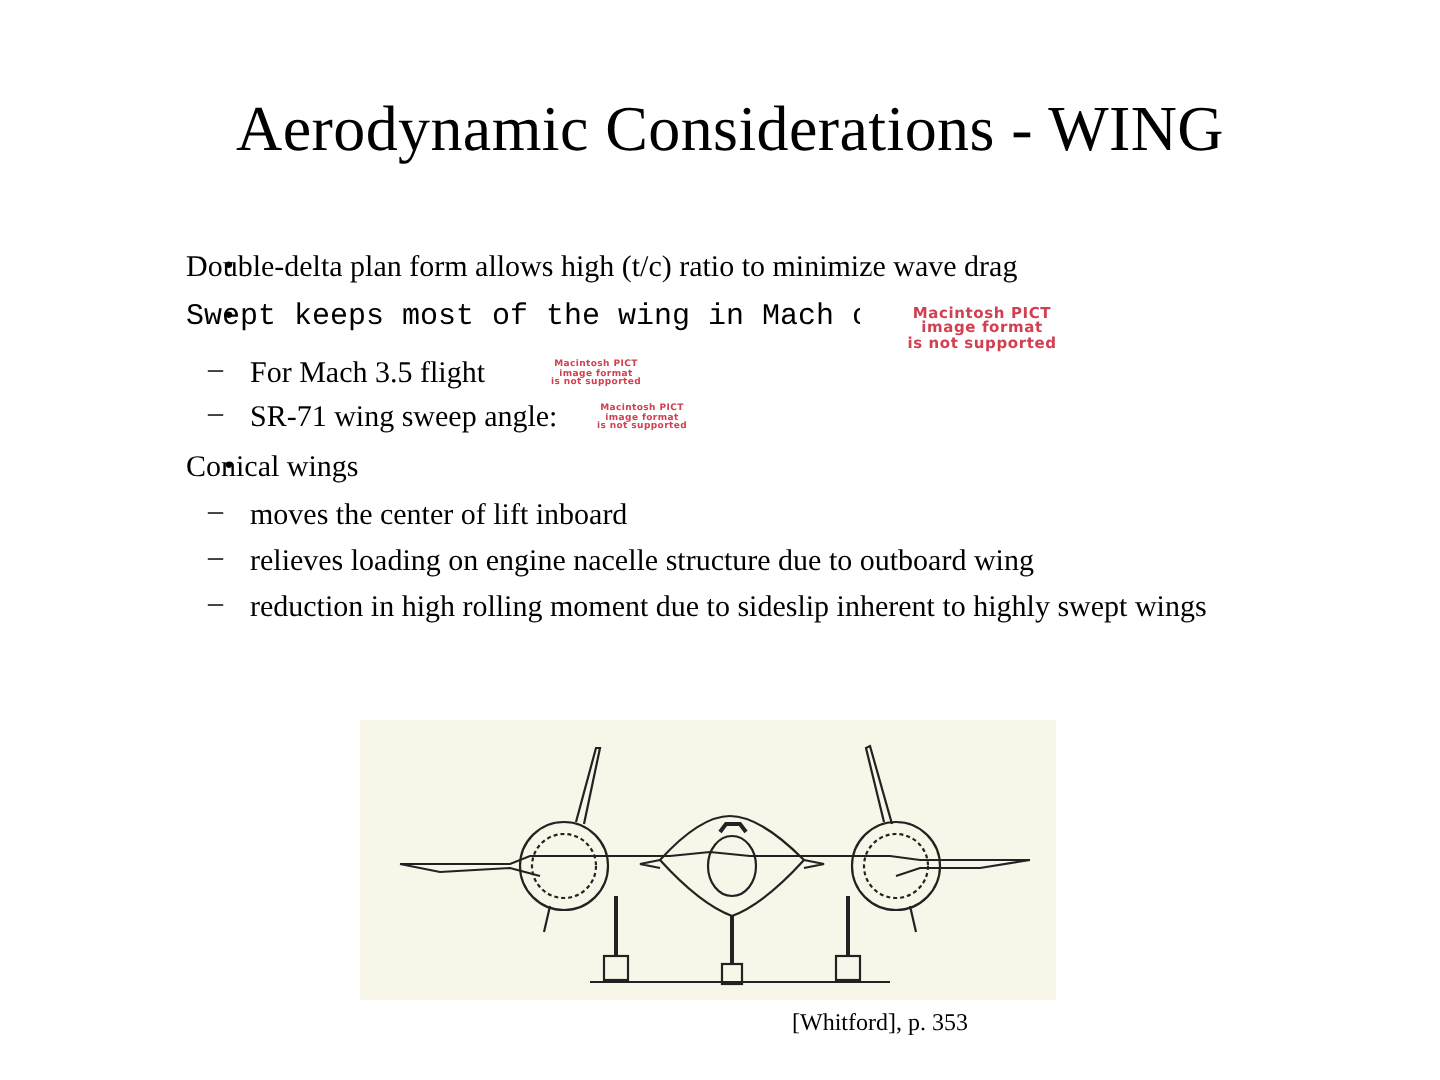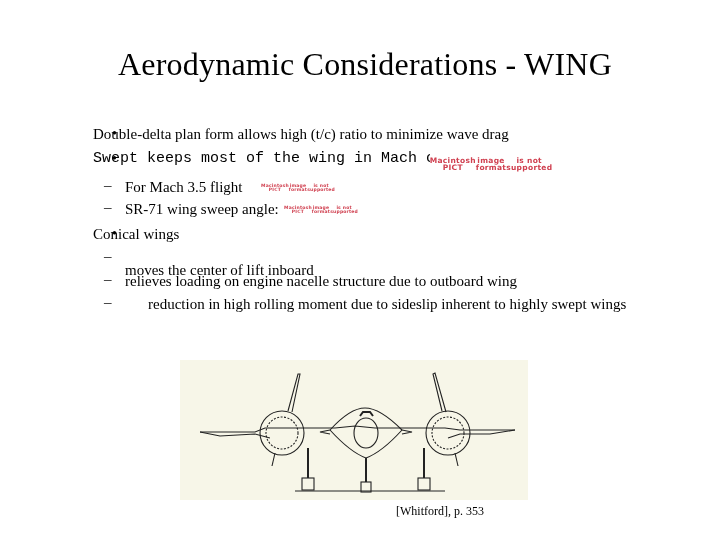--- a/index.html
+++ b/index.html
@@ -12,21 +12,21 @@
       font-size: 32px; line-height: 40px; letter-spacing: 0.2px;
     }
     .abs { position: absolute; white-space: nowrap; }
     .bullet { font-size: 14px; }
     .l1 { font-size: 15px; line-height: 24px; }
     .l2 { font-size: 15px; line-height: 20px; }
     .dash { font-size: 15px; }
     .pict {
       position: absolute; background: #fff; color: #d04050; text-align: center;
       font-family: "DejaVu Sans", sans-serif; font-weight: bold; line-height: 1.0;
-      display: flex; flex-direction: row; justify-content: center; align-items: center;
+      display: flex; flex-direction: column; justify-content: center; align-items: center;
     }
     .pict.big { font-size: 7.5px; letter-spacing: 0.3px; }
     .pict.small { font-size: 4.5px; letter-spacing: 0.2px; }
     .figure {
       position: absolute; left: 180px; top: 360px; width: 348px; height: 140px;
       background: #f7f6e8;
     }
     .caption { font-size: 12px; }
   </style>
 </head>
@@ -58,27 +58,27 @@
 <div class="pict small" style="left:291px; top:203px; width:60px; height:14px;">
   <span>Macintosh PICT</span>
   <span>image format</span>
   <span>is not supported</span>
 </div>
 
 <span class="abs bullet" style="left:112px; top:226px;">•</span>
 <span class="abs l1" style="left:93px; top:222px;">Conical wings</span>
 
 <span class="abs dash" style="left:104px; top:248px;">–</span>
-<span class="abs l2" style="left:125px; top:260px;">moves the center of lift inboard</span>
+<span class="abs l2" style="left:125px; top:248px;">moves the center of lift inboard</span>
 
 <span class="abs dash" style="left:104px; top:271px;">–</span>
 <span class="abs l2" style="left:125px; top:271px;">relieves loading on engine nacelle structure due to outboard wing</span>
 
 <span class="abs dash" style="left:104px; top:294px;">–</span>
-<span class="abs l2" style="left:125px; top:294px;margin-left:23px;">reduction in high rolling moment due to sideslip inherent to highly swept wings</span>
+<span class="abs l2" style="left:125px; top:294px;">reduction in high rolling moment due to sideslip inherent to highly swept wings</span>
 
 <div class="figure" title="SR-71 front view line drawing">
   <svg width="348" height="140" viewBox="0 0 348 140">
     <g fill="none" stroke="#222" stroke-width="1.1">
 
       <path d="M20,72 L75,72 L85,68 L155,68 L175,66 L195,68 L265,68 L280,70 L335,70"></path>
       <path d="M20,72 L40,76 L75,74 L90,78"></path>
       <path d="M335,70 L310,74 L280,74 L268,78"></path>
 
       <circle cx="102" cy="73" r="22"></circle>

